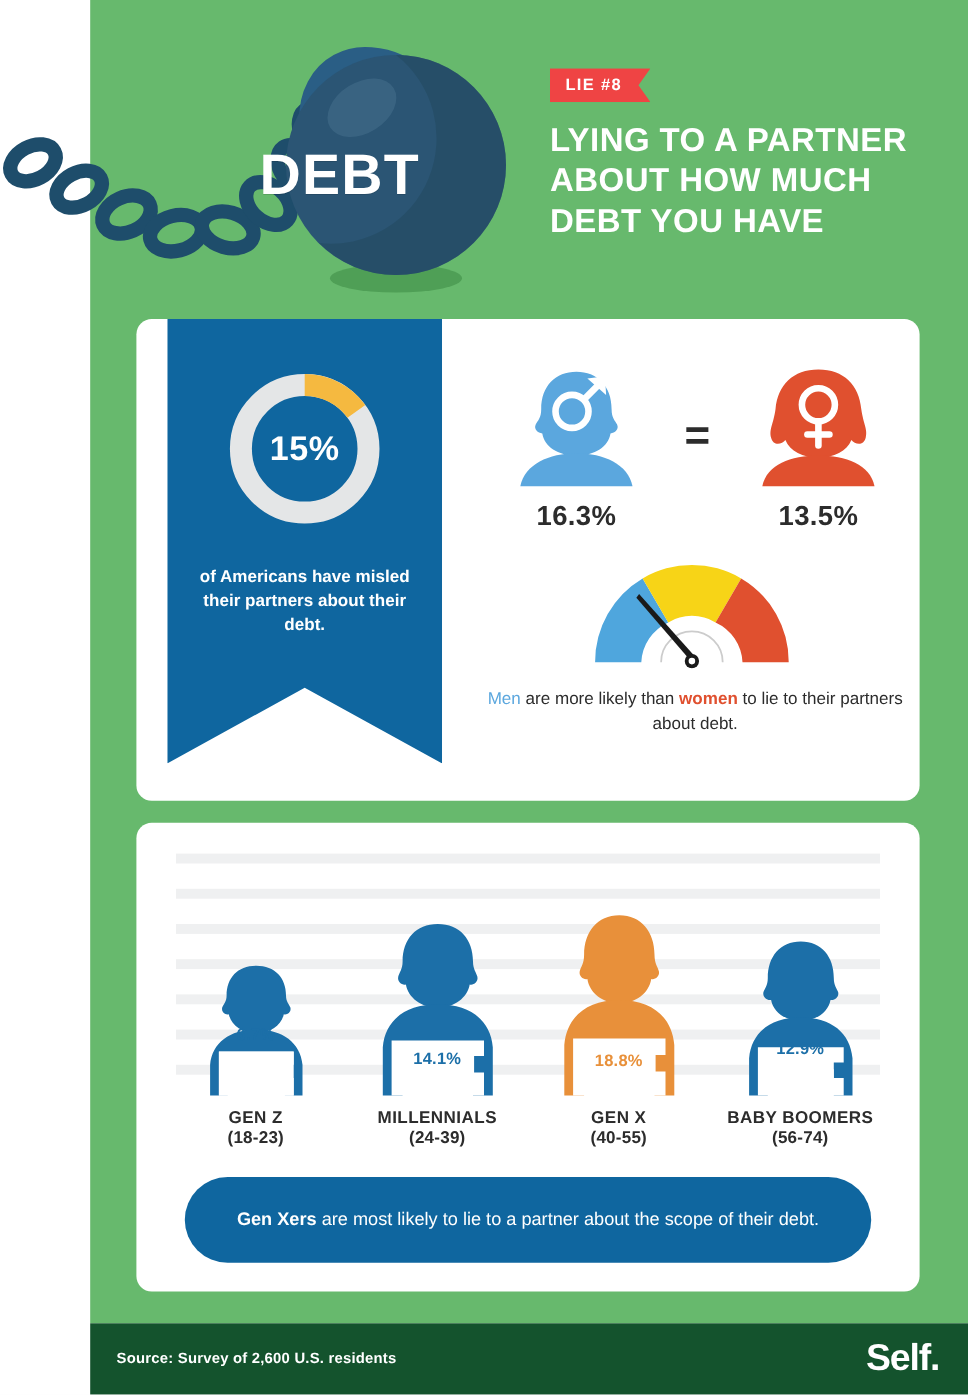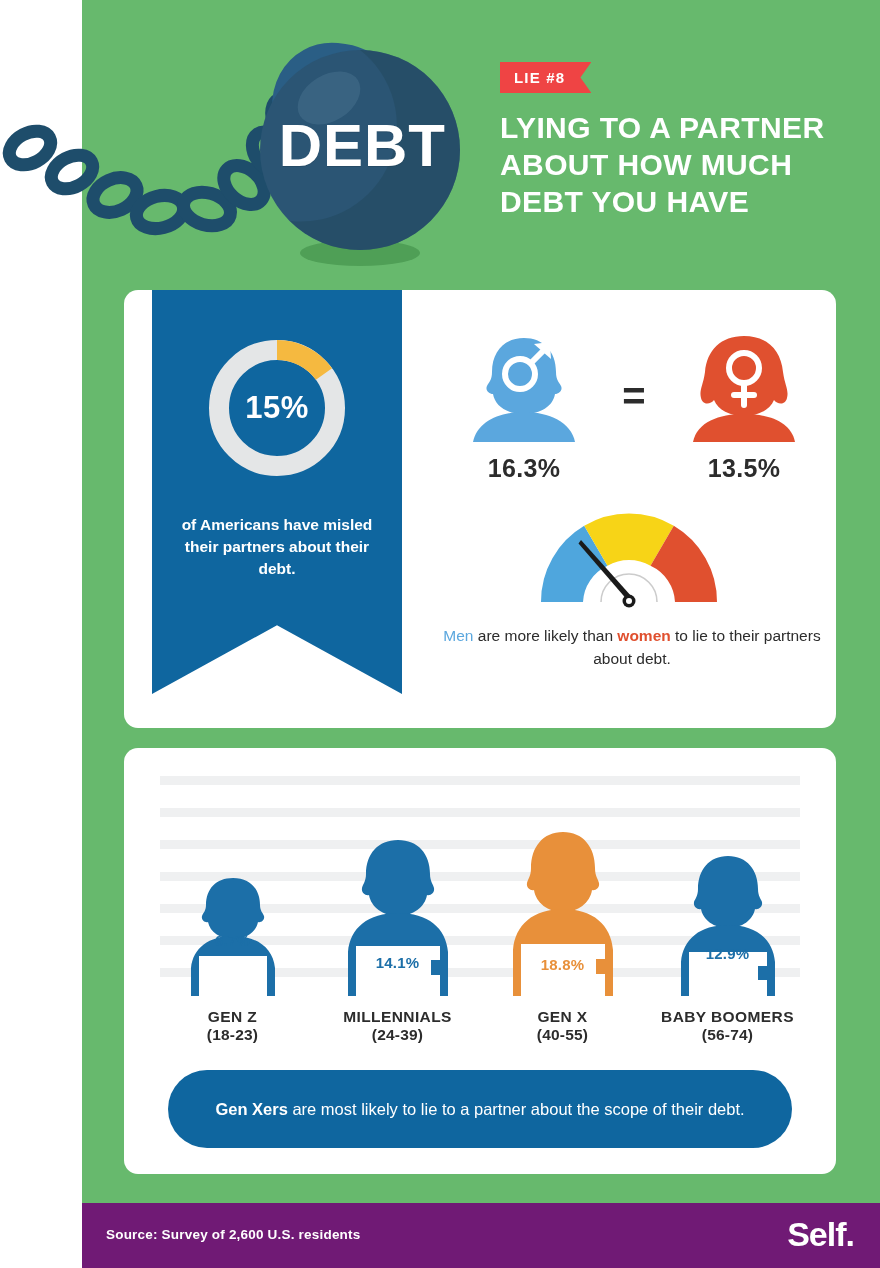--- a/index.html
+++ b/index.html
@@ -40,25 +40,25 @@
     position: absolute;
     left: 0; top: 0;
     width: 880px; height: 290px;
   }
   .chain-svg { position: absolute; left: 0; top: 20px; }
   .ball-svg  { position: absolute; left: 225px; top: 25px; }
 
   .debt-word {
     position: absolute;
     left: 236px;
-    top: 111px;
+    top: 129px;
     width: 210px;
-    text-align: right;
-    color: #ffffff;
-    font-size: 60px;
+    text-align: left;
+    color: #ffffff;
+    font-size: 52px;
     font-weight: bold;
     letter-spacing: 1px;
     font-family: "Liberation Sans", sans-serif;
     text-shadow: 0 1px 0 rgba(0,0,0,.12);
   }
 
   
   .headline-block {
     position: absolute;
     left: 500px;
@@ -276,21 +276,21 @@
   }
   .callout-text b { font-weight: bold; }
 
   
   .footer {
     position: absolute;
     left: 82px;
     top: 1203px;
     width: 798px;
     height: 65px;
-    background: #701a75;
+    background: #14532d;
   }
   .footer-source {
     position: absolute;
     left: 24px;
     top: 24px;
     color: #ffffff;
     font-size: 13.5px;
     font-weight: bold;
     letter-spacing: .2px;
   }

